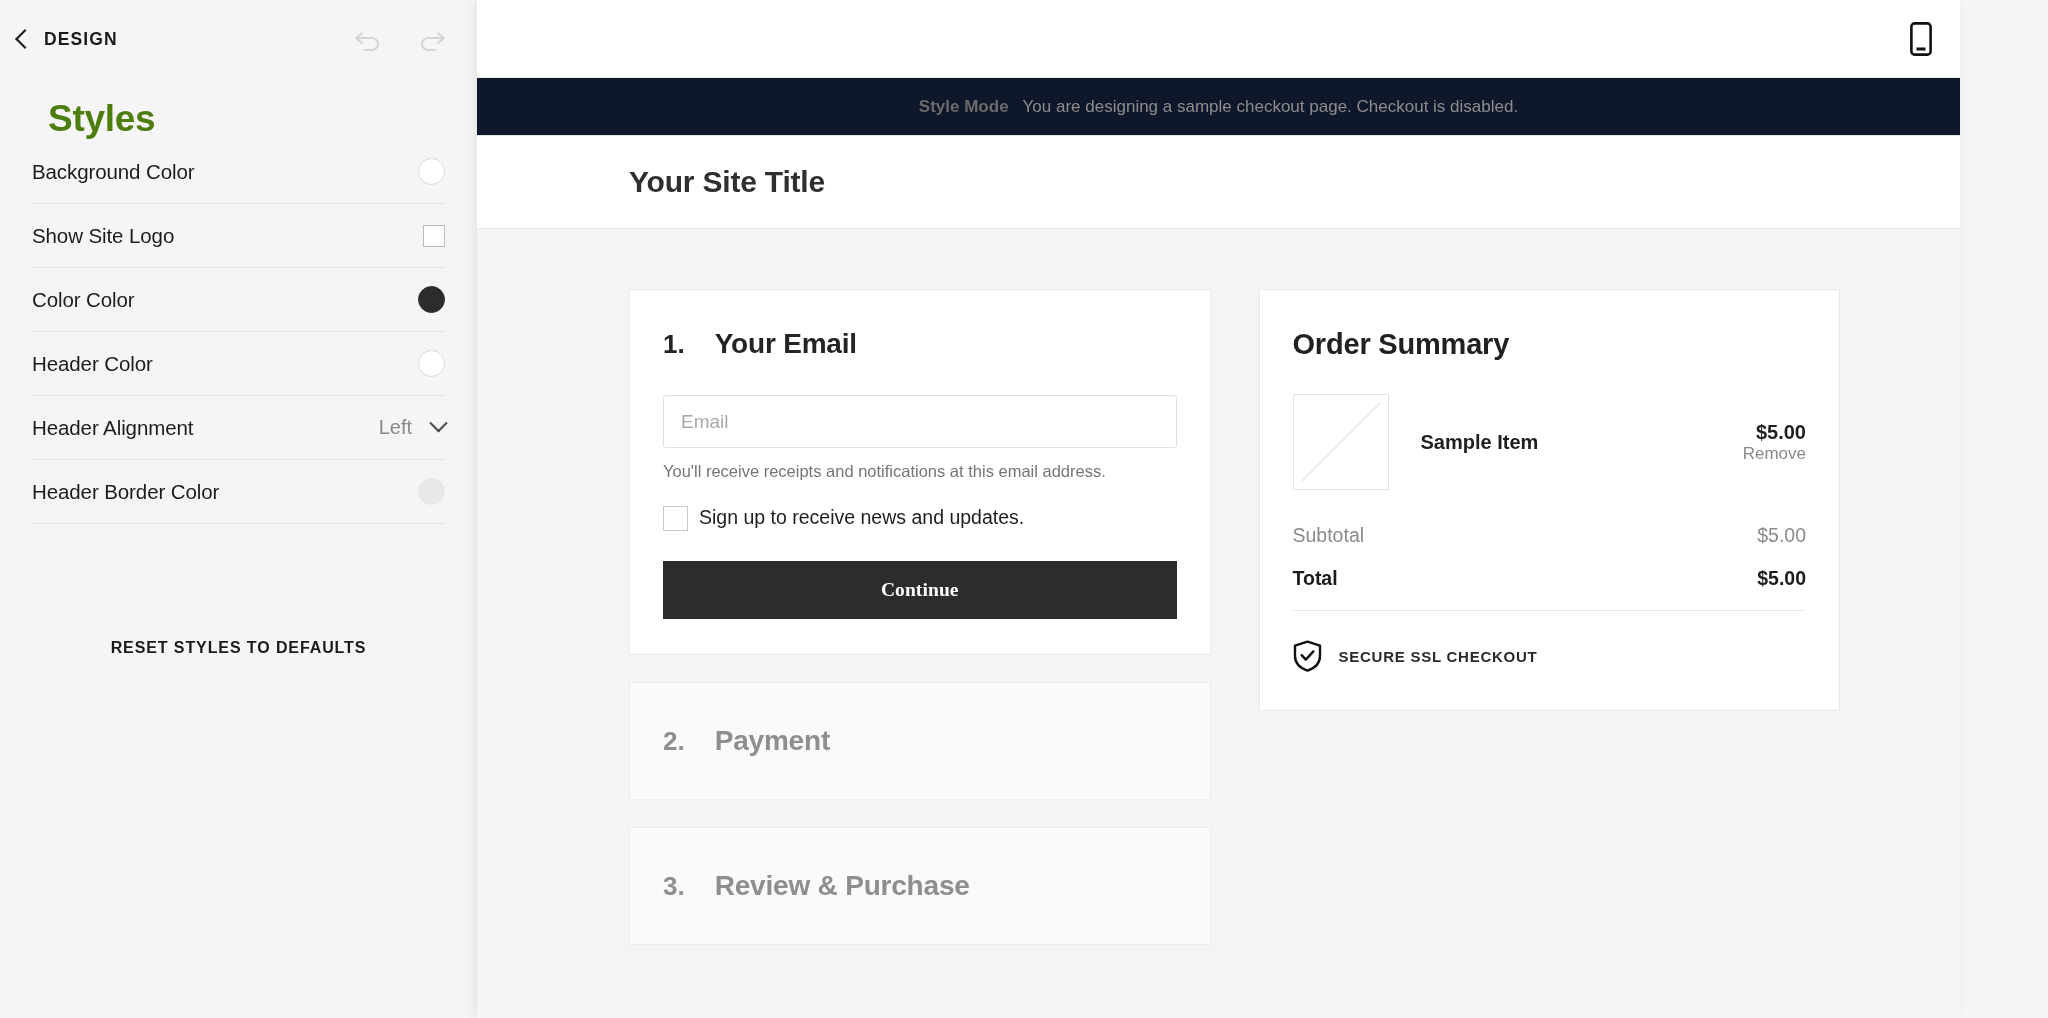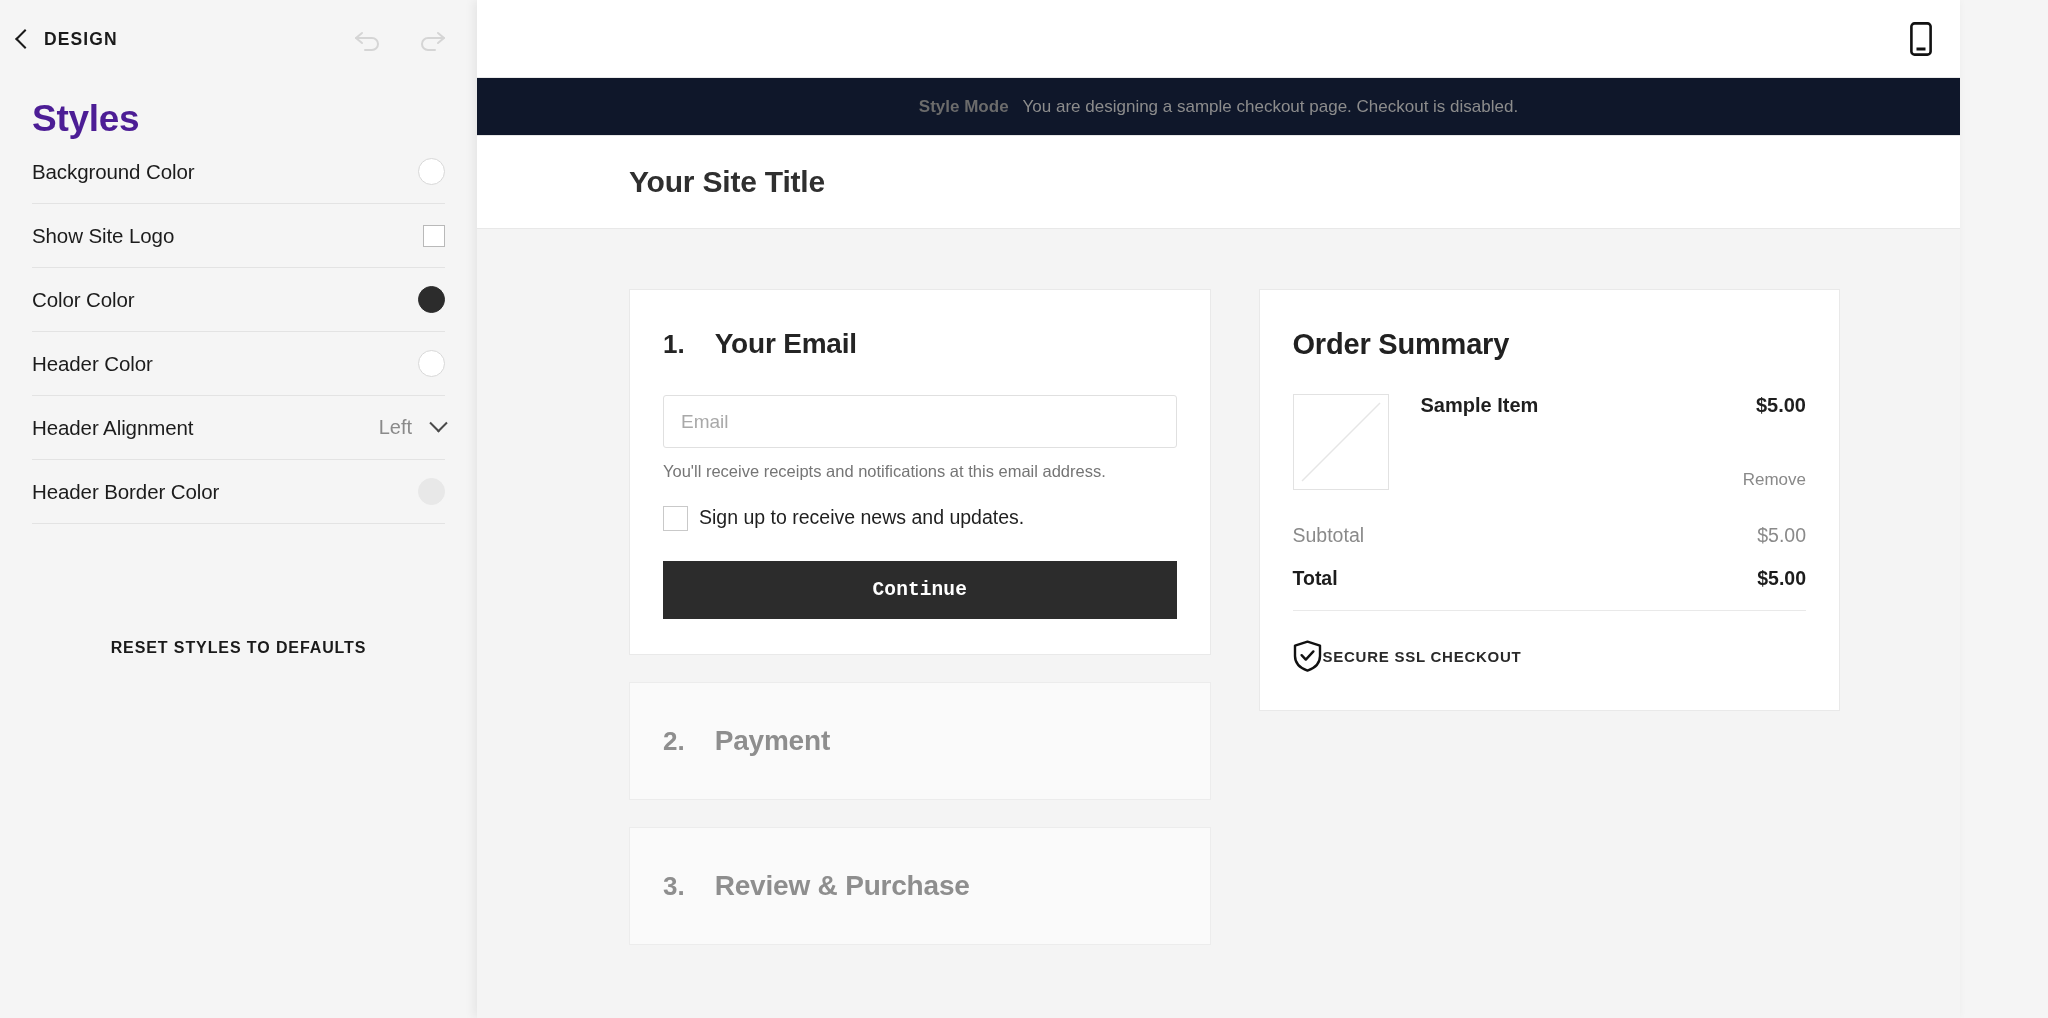--- a/index.html
+++ b/index.html
@@ -44,22 +44,22 @@
   .sb-topbar-actions {
     margin-left: auto; display: flex; align-items: center; gap: 30px;
   }
   .icon-btn {
     width: 34px; height: 34px; display: flex;
     align-items: center; justify-content: center;
     cursor: pointer; background: none; border: none;
   }
 
   .sb-title {
-    font-size: 37px; font-weight: 700; color: #4c1d95;
-    padding: 20px 0 0 32px;
+    font-size: 37px; font-weight: 700; color: #4d7c0f;
+    padding: 20px 0 0 48px;
     letter-spacing: -0.3px;
   }
 
   .search-wrap {
     margin: 36px 32px 0 32px;
     background: #ffffff;
     height: 55px;
     display: flex; align-items: center;
     padding: 0 0 0 22px;
   }
@@ -194,30 +194,30 @@
   }
   .cb-box {
     width: 25px; height: 25px; border: 1.5px solid #c9c9c9;
     background: #fff;
   }
   .cb-label { font-size: 19.5px; color: #1f1f1f; }
 
   .continue-btn {
     margin-top: 30px; width: 100%; height: 58px;
     background: #2c2c2c; color: #fff; border: none;
-    font-size: 19.5px; font-weight: 700; font-family: Liberation Mono, monospace;
+    font-size: 19.5px; font-weight: 700; font-family: Liberation Serif, serif;
     cursor: pointer; letter-spacing: 0.1px;
   }
 
   
   .summary { padding: 38px 33px 38px 33px; }
   .summary-title {
     font-size: 29px; font-weight: 700; color: #212121; letter-spacing: -0.2px;
   }
-  .item-row { display: flex; margin-top: 33px; gap: 32px; }
+  .item-row { display: flex; margin-top: 33px; gap: 32px; align-items: center; }
   .item-thumb {
     width: 96px; height: 96px; border: 1px solid #e2e2e2; background: #fff;
     flex: 0 0 96px;
   }
   .item-mid { flex: 1; display: flex; flex-direction: column; }
   .item-name { font-size: 20px; font-weight: 700; color: #1f1f1f; }
   .item-right { display: flex; flex-direction: column; justify-content: space-between; align-items: flex-end; }
   .item-price { font-size: 20px; font-weight: 700; color: #1f1f1f; }
   .remove-link {
     font-size: 17px; color: #898989; cursor: pointer;
@@ -227,21 +227,21 @@
   .totals { margin-top: 34px; }
   .total-row {
     display: flex; justify-content: space-between; align-items: center;
     margin-bottom: 20px;
   }
   .tr-label { font-size: 19.5px; color: #8a8a8a; }
   .tr-value { font-size: 19.5px; color: #8a8a8a; }
   .tr-label.strong, .tr-value.strong { color: #1c1c1c; font-weight: 700; }
 
   .ssl-sep { border-top: 1px solid #e9e9e9; margin-top: 14px; }
-  .ssl-row { display: flex; align-items: center; gap: 1px; margin-top: 29px; }
+  .ssl-row { display: flex; align-items: center; gap: 17px; margin-top: 29px; }
   .ssl-text {
     font-size: 15px; font-weight: 600; letter-spacing: 0.75px; color: #2a2a2a;
   }
 </style>
 </head>
 <body>
 
 <div class="app">
 
   <aside class="sidebar">

